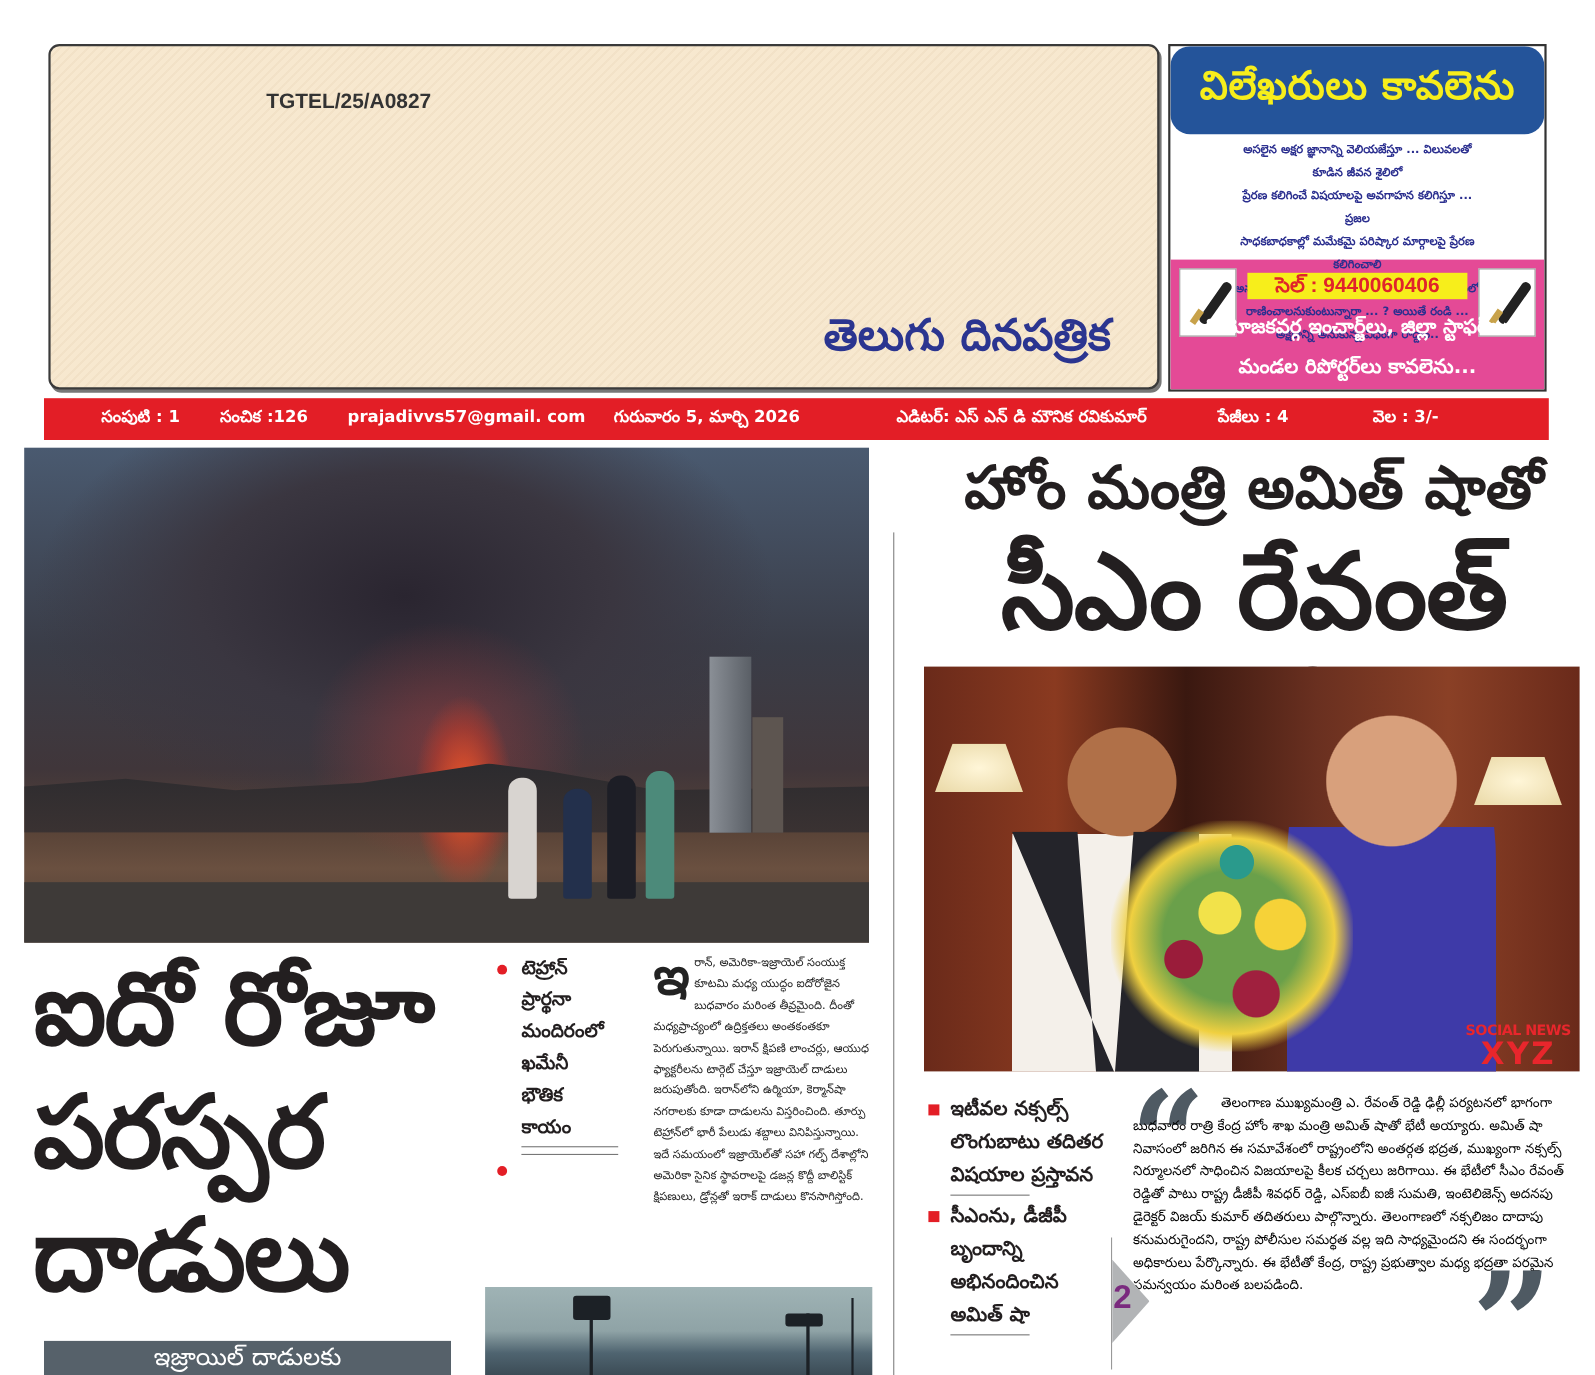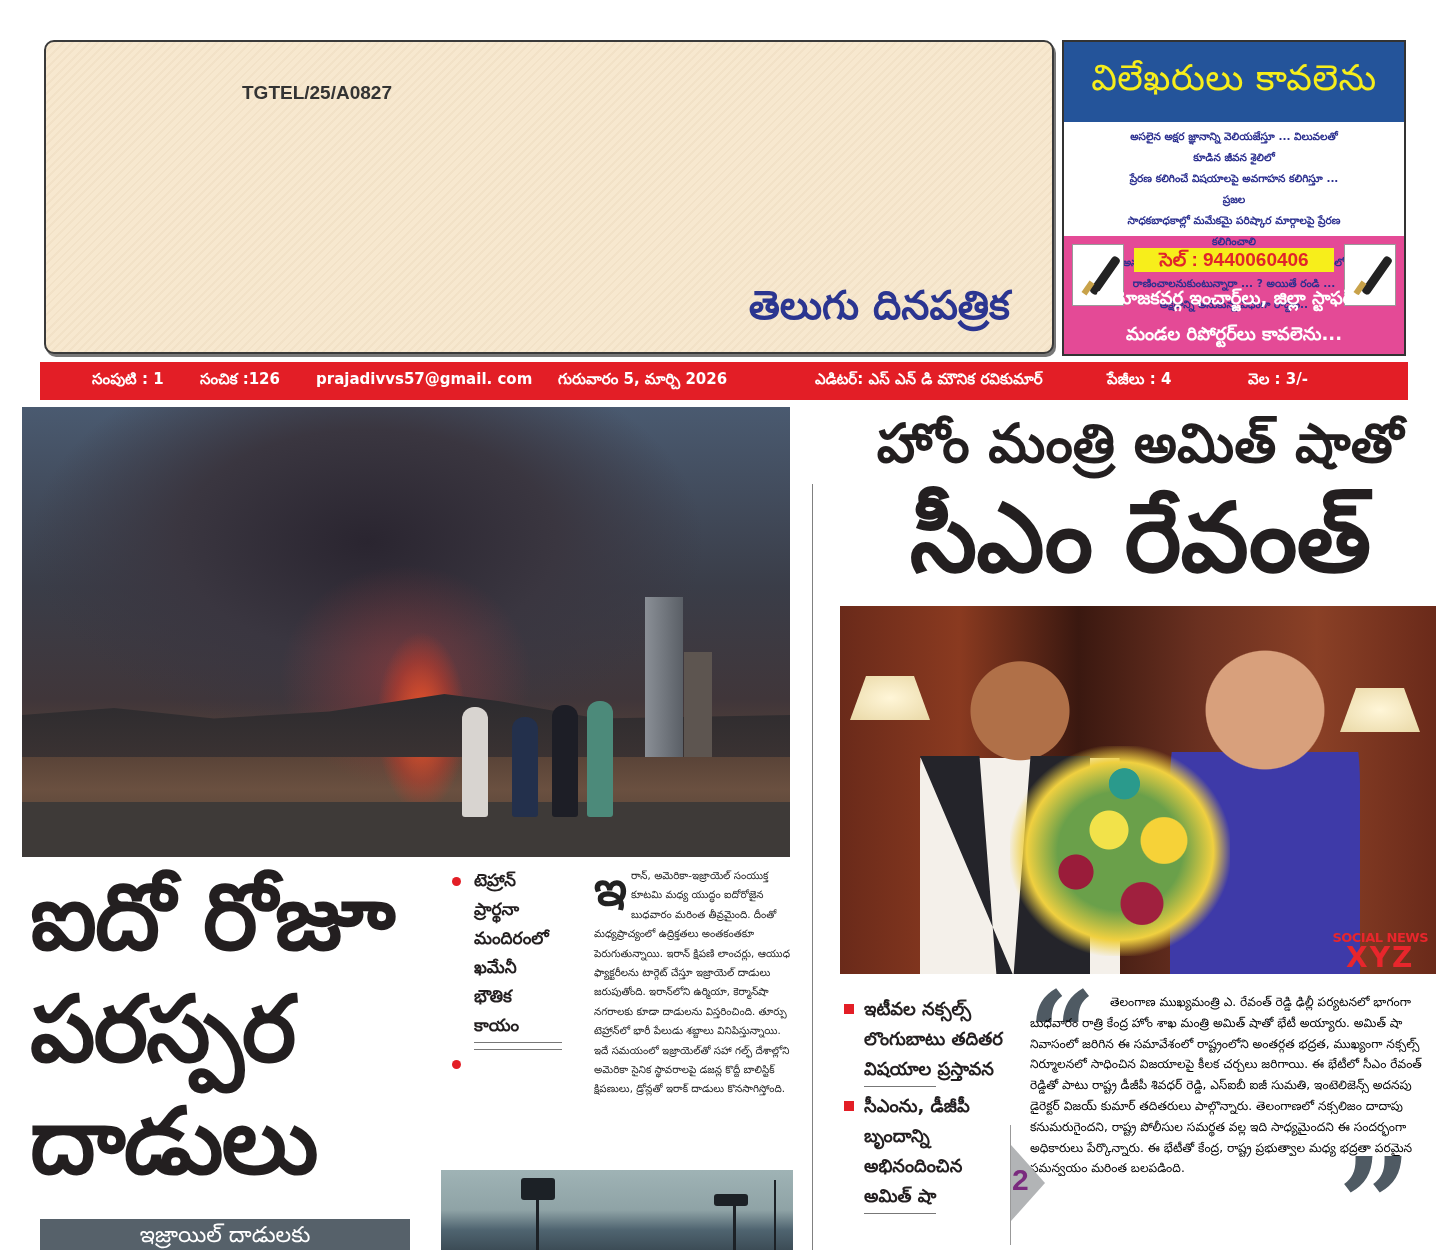--- a/index.html
+++ b/index.html
@@ -34,21 +34,21 @@
     font-family: "DejaVu Sans", sans-serif; font-weight: bold; font-size: 40px; color: #2b3590;
   }
 
   
   .ad {
     position: absolute; left: 1062px; top: 40px; width: 344px; height: 316px;
     border: 2px solid #333; background: #fff; overflow: hidden;
   }
   .ad-head {
     height: 80px; background: #24549a; display: flex; align-items: center; justify-content: center;
-    font-weight: normal; font-size: 36px; color: #f7ee1b; letter-spacing: 0.5px;
+    font-weight: bold; font-size: 36px; color: #f7ee1b; letter-spacing: 0.5px; border-radius: 18px;
   }
   .ad-body { padding: 4px 56px 0 56px; text-align: center; font-size: 10.5px; line-height: 21px; color: #2b2f8f; font-weight: bold; height: 122px; position: relative; }
   .pen {
     position: absolute; width: 52px; height: 62px; top: 202px; border: 1px solid #999; background: #fff;
   }
   .pen.left { left: 8px; } .pen.right { right: 8px; }
   .pen::before {
     content: ""; position: absolute; left: 10px; top: 26px; width: 44px; height: 9px; background: #222;
     transform: rotate(-55deg); border-radius: 4px;
   }

